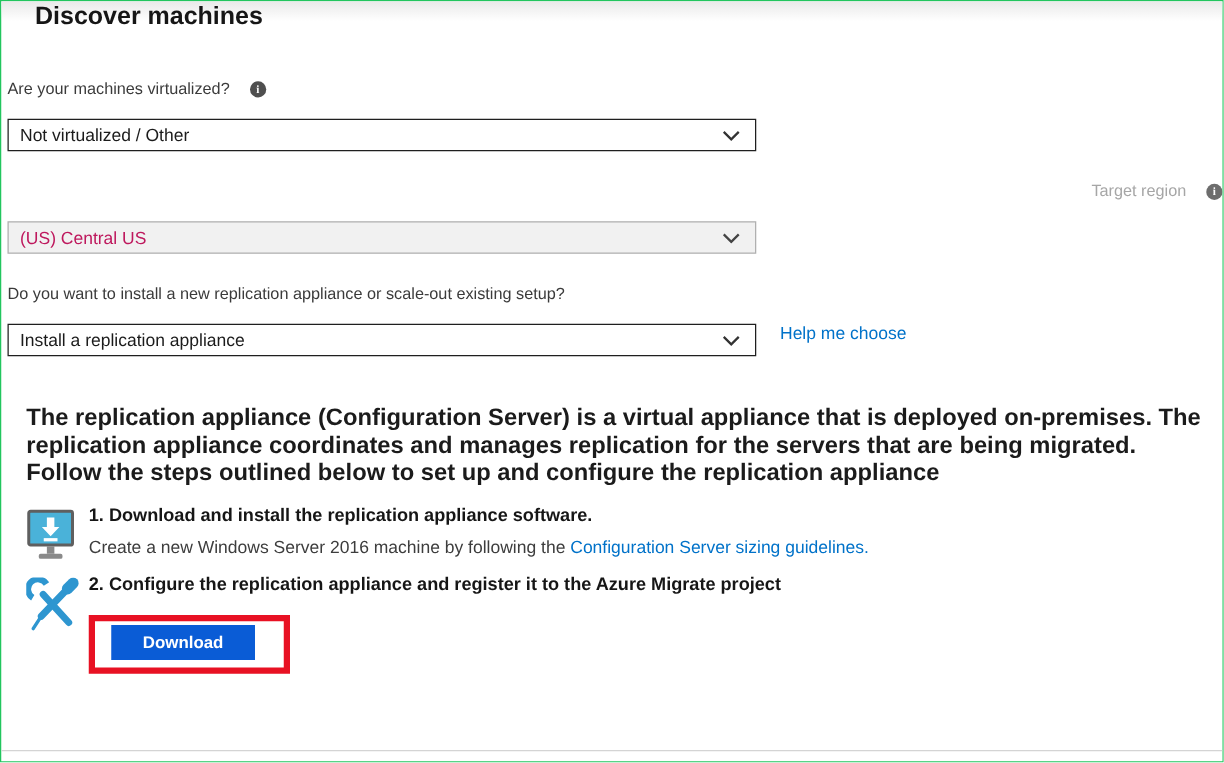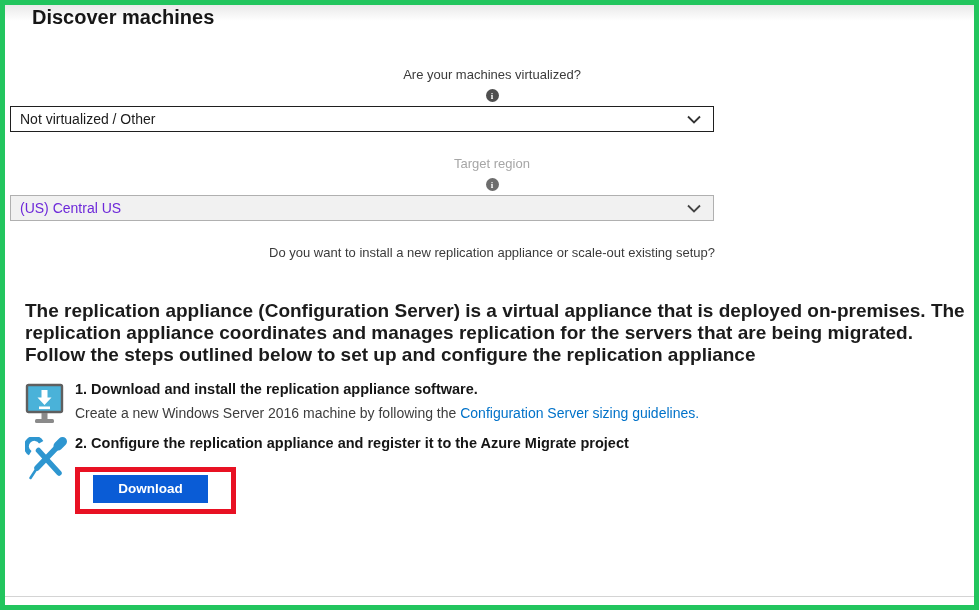--- a/index.html
+++ b/index.html
@@ -3,21 +3,21 @@
 <meta charset="utf-8">
 <style>
   * { box-sizing: border-box; margin: 0; padding: 0; }
   html,body { background:#fff; }
   body { font-family: "Liberation Sans", sans-serif; }
 
   .page {
     position: relative;
     width: 979px; height: 610px;
     background: #fff;
-    border: 5px solid #22c55e;
+    border: 1px solid #22c55e;
     overflow: hidden;
   }
   .page::before { 
     content:""; position:absolute; top:0; left:0; right:0; height:16px;
     background: linear-gradient(#e9e9e9, rgba(255,255,255,0)); pointer-events:none;
   }
   .page::after { 
     content:""; position:absolute; bottom:8px; left:0; right:0;
     border-top:1px solid #d4d4d4;
   }
@@ -26,45 +26,45 @@
     position: relative;
     margin: 0 0 0 27px; padding-top: 1px;
     font-size: 20px; line-height: 22px; font-weight: 600; color:#161616;
   }
 
   .form-area { margin-left: 5px; }
 
   .field { margin-top: 24px; }
   .field.first { margin-top: 39px; }
   .field-label {
-    display:flex; align-items:center; gap:6px;
-    font-size: 13px; line-height:16px; color:#3b3b3b;flex-direction:column;
+    display:flex; align-items:center; gap:16px;
+    font-size: 13px; line-height:16px; color:#3b3b3b;
   }
   .field-label.disabled { color:#a6a6a6;justify-content:flex-end; }
 
   .info-icon {
     display:inline-flex; align-items:center; justify-content:center;
     width:13px; height:13px; border-radius:50%;
     background:#4f4f4f; color:#fff;
     font-size:9px; font-weight:700; font-family:"Liberation Serif", serif;
     flex:none;
   }
   .field-label.disabled .info-icon { background:#6d6d6d; }
 
   .select-box {
-    position:relative; margin-top:4px;
-    width: 704px; height:26px;
+    position:relative; margin-top:16px;
+    width: 599px; height:26px;
     border:1px solid #1f1f1f; background:#fff;
     display:flex; align-items:center;
     padding:0 30px 0 9px;
     font-size:14px; color:#1b1b1b;
     cursor:pointer;
   }
   .select-box.disabled {
-    border-color:#b0b0b0; background:#f1f1f1; color:#6d28d9; cursor:default;
+    border-color:#b0b0b0; background:#f1f1f1; color:#be185d; cursor:default;
   }
   .chevron { position:absolute; right:12px; top:8px; }
 
   .field-row { display:flex; align-items:center; }
   .help-link { margin-left:19px; margin-top:4px; }
 
   a.link, .link {
     color:#0072c9; text-decoration:none; font-size:14px; cursor:pointer;
   }
 
@@ -131,20 +131,29 @@
         <svg class="chevron" width="14" height="9" viewBox="0 0 14 9">
             <path d="M1 1.5 L7 7.5 L13 1.5" fill="none" stroke="#444" stroke-width="1.8"></path>
           </svg>
       </div>
     </div>
 
     <div class="field">
       <div class="field-label">
         <span>Do you want to install a new replication appliance or scale-out existing setup?</span>
       </div>
+      <div class="field-row">
+        <div class="select-box">
+          <span>Install a replication appliance</span>
+          <svg class="chevron" width="14" height="9" viewBox="0 0 14 9">
+              <path d="M1 1.5 L7 7.5 L13 1.5" fill="none" stroke="#333" stroke-width="1.8"></path>
+            </svg>
+        </div>
+        <a class="link help-link">Help me choose</a>
+      </div>
     </div>
 
   </div>
 
   <p class="intro">The replication appliance (Configuration Server) is a virtual appliance that is deployed on-premises. The replication appliance coordinates and manages replication for the servers that are being migrated. Follow the steps outlined below to set up and configure the replication appliance</p>
 
   <div class="step step1">
     <div class="step-icon-col">
       <svg width="40" height="46" viewBox="0 0 40 46">
         <rect x="2" y="2" width="35" height="27" rx="1.5" fill="#4ab2d9" stroke="#5f5f5f" stroke-width="2.4"></rect>

